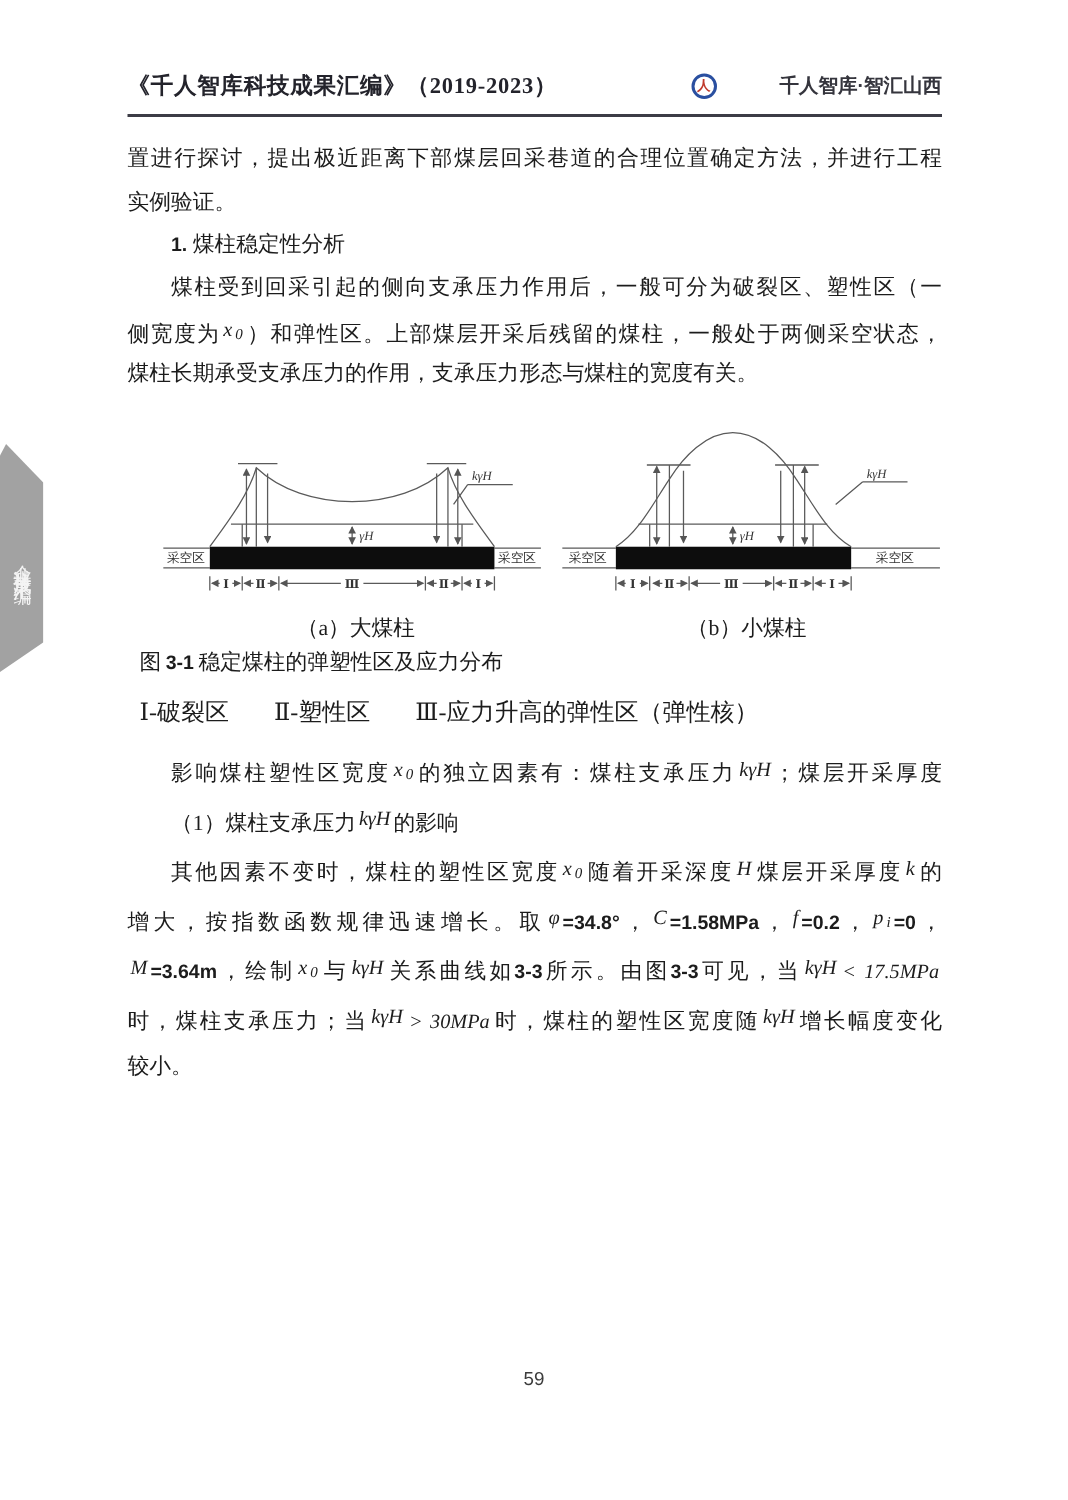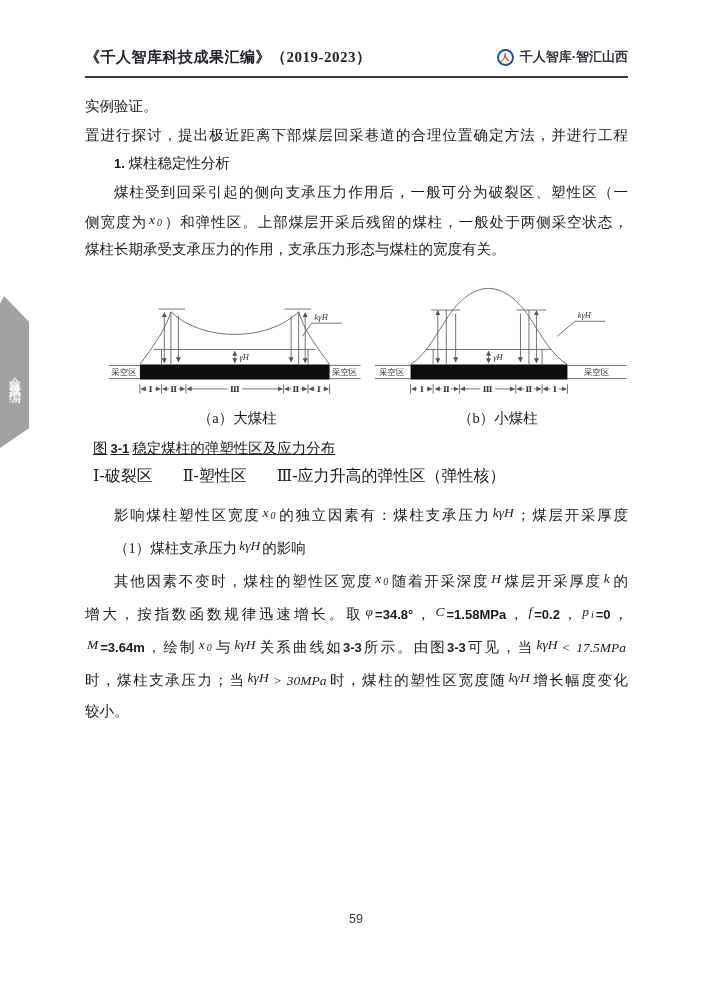--- a/index.html
+++ b/index.html
@@ -8,21 +8,21 @@
 
   
   .header{position:absolute;left:85px;top:42px;width:543px;height:30px;
           display:flex;justify-content:space-between;align-items:center;}
   .header-title{font-size:15px;font-weight:700;letter-spacing:.5px;color:#23232b;white-space:nowrap;}
   .brand{display:flex;align-items:center;gap:6px;}
   .logo{width:17px;height:17px;border:2px solid #2a4fa0;border-radius:50%;box-sizing:border-box;
         display:flex;align-items:center;justify-content:center;background:#fff;}
   .logo-glyph{color:#c0392b;font-size:9px;font-weight:700;line-height:1;
               font-family:"Liberation Sans",sans-serif;}
-  .brand-text{font-family:"Liberation Sans","DejaVu Sans",sans-serif;font-size:13px;font-weight:700;color:#35353d;white-space:nowrap;}
+  .brand-text{font-family:"Liberation Sans","DejaVu Sans",sans-serif;font-size:13px;font-weight:700;color:#35353d;white-space:nowrap;margin-left:36px;}
   .header-rule{position:absolute;left:85px;top:76px;width:543px;border-top:2px solid #3c3c46;}
 
   
   .side-tab{position:absolute;left:0;top:296px;width:29px;height:152px;background:#a2a2a2;
             clip-path:polygon(0 5%,14% 0,100% 17%,100% 87%,0 100%);
             display:flex;align-items:center;justify-content:center;}
   .side-tab span{writing-mode:vertical-rl;color:#f4f4f4;font-size:12px;letter-spacing:2px;
             font-family:"Liberation Sans",sans-serif;padding-top:6px;}
 
   
@@ -34,21 +34,21 @@
   .var{font-style:italic;font-family:"Liberation Serif",serif;font-size:13.5px;
        vertical-align:3px;padding:0 2px;}
   .varsub{font-style:italic;font-size:10px;vertical-align:1px;padding-right:2px;}
   .num{font-family:"Liberation Sans","DejaVu Sans",sans-serif;font-weight:600;font-size:13px;}
   .ital{font-style:italic;font-family:"Liberation Serif",serif;font-size:13.5px;padding:0 2px;}
 
   
   .figure-row{display:flex;gap:10px;margin:14px 0 0 22px;}
   .cap-row{display:flex;margin-left:22px;height:30px;align-items:center;}
   .cap-row .cap{width:272px;text-align:center;font-size:14.5px;}
-  .fig-title{height:28px;line-height:28px;padding-left:8px;font-size:14.5px;text-decoration:underline;}
+  .fig-title{height:28px;line-height:16px;padding-left:8px;font-size:14.5px;}
   .fig-title .num{margin:0 3px;}
   .fig-legend{height:28px;line-height:28px;padding-left:8px;font-size:16px;}
   .fig-legend span{margin-right:30px;}
   svg text{font-family:"Liberation Serif","DejaVu Serif",serif;font-size:8.5px;fill:#333;}
   svg text.goaf{font-size:9px;}
   svg text.fvar{font-style:italic;font-size:9px;}
   svg text.zone{font-weight:700;font-size:8.5px;}
   svg .ln{stroke:#5a5a5a;stroke-width:.9;fill:none;}
   svg line{stroke:#5a5a5a;stroke-width:.9;}
 
@@ -71,22 +71,22 @@
     </div>
   </div>
   <div class="header-rule"></div>
 
   <div class="side-tab">
     <span>企业科技成果汇编</span>
   </div>
 
   <div class="content">
     <div class="part1">
+        <div class="tline just"><span>置进行探讨，提出极近距离下部煤层回采巷道的合理位置确定方法，并进行工程</span></div>
         <div class="tline"><span>实例验证。</span></div>
-        <div class="tline just"><span>置进行探讨，提出极近距离下部煤层回采巷道的合理位置确定方法，并进行工程</span></div>
         <div class="tline indent"><span class="num">1.</span><span> 煤柱稳定性分析</span></div>
         <div class="tline indent just"><span>煤柱受到回采引起的侧向支承压力作用后，一般可分为破裂区、塑性区（一</span></div>
         <div class="tline just"><span>侧宽度为</span><span class="var">x</span><span class="varsub">0</span><span>）和弹性区。上部煤层开采后残留的煤柱，一般处于两侧采空状态，</span></div>
         <div class="tline"><span>煤柱长期承受支承压力的作用，支承压力形态与煤柱的宽度有关。</span></div>
       </div>
 
     <div class="figure-row">
 
       <svg viewBox="0 0 272 126" width="272" height="126">
         <defs>

